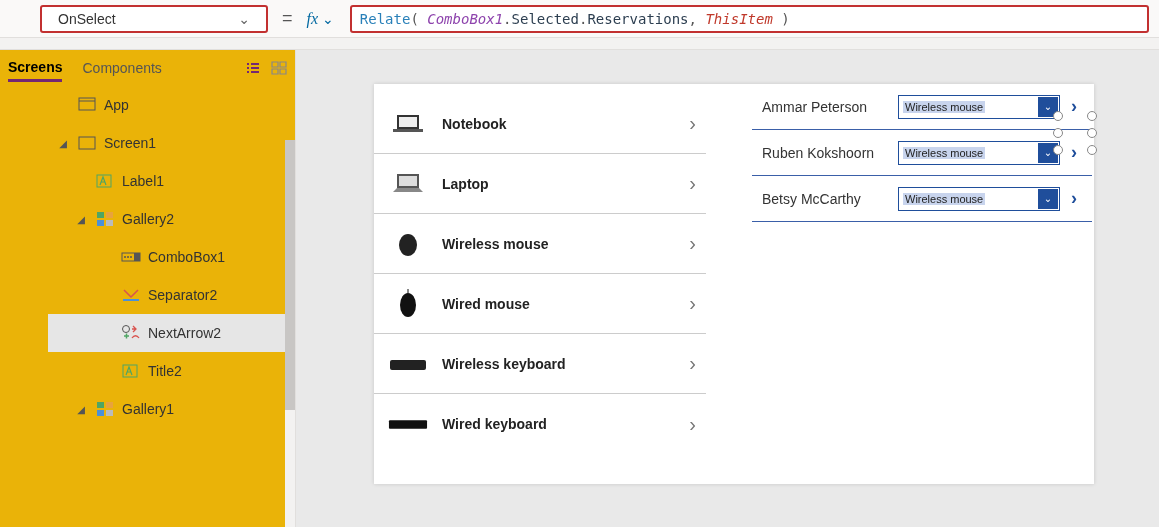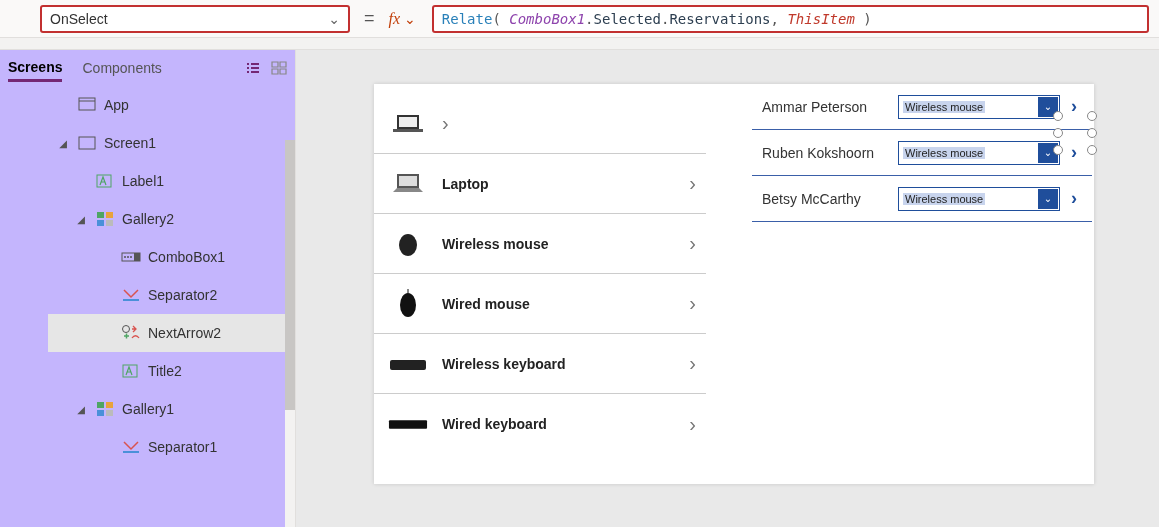--- a/index.html
+++ b/index.html
@@ -16,39 +16,39 @@
   .topbar {
     display: flex;
     align-items: center;
     height: 38px;
     padding: 0 10px;
     background: #faf9f8;
     border-bottom: 1px solid #e1dfdd;
     gap: 10px;
   }
   .prop-select {
-    width: 310px;
+    width: 228px;
     height: 28px;
     border: 2px solid #c23030;
     border-radius: 3px;
     display: flex;
     align-items: center;
     justify-content: space-between;
-    padding: 0 8px;
+    padding: 0 16px;
     background: #fff;
     margin-left: 30px;
   }
   .prop-select .chev { color: #666; }
   .equals { font-size: 18px; color: #555; padding: 0 4px; }
   .fx-box {
     flex: 0 0 auto;
     display: flex;
     align-items: center;
     gap: 4px;
-    color: #c2410c;
+    color: #0369a1;
     padding-right: 6px;
   }
   .fx-box .fx { font-style: italic; font-family: Georgia, serif; font-size: 16px; }
   .formula-input {
     flex: 1;
     height: 28px;
     border: 2px solid #c23030;
     border-radius: 3px;
     background: #fff;
     padding: 0 8px;
@@ -68,21 +68,21 @@
     background: #f3f2f1;
     border-bottom: 1px solid #e1dfdd;
   }
 
   .main {
     display: flex;
     height: calc(527px - 38px - 12px);
   }
   .leftpane {
     width: 296px;
-    background: #c4b5fd;
+    background: #eab308;
     border-right: 1px solid #e1dfdd;
     display: flex;
     flex-direction: column;
     position: relative;
   }
   .tabs {
     display: flex;
     align-items: center;
     padding: 4px 8px 0 8px;
     gap: 20px;
@@ -392,48 +392,40 @@
           <svg width="18" height="16" viewBox="0 0 18 16">
               <rect x="1" y="1" width="7" height="6" fill="#4fa564"></rect>
               <rect x="10" y="1" width="7" height="6" fill="#e8a33d"></rect>
               <rect x="1" y="9" width="7" height="6" fill="#4a90d9"></rect>
               <rect x="10" y="9" width="7" height="6" fill="#bbb"></rect>
             </svg>
         </span>
         <span>Gallery1</span>
       </div>
 
-      <div class="tree-item indent-3">
-        <span class="icon">
-          <svg width="20" height="16" viewBox="0 0 20 16">
-              <path d="M3 3 L10 10 L17 3" fill="none" stroke="#d9534f" stroke-width="1.5"></path>
-              <rect x="2" y="12" width="16" height="2" fill="#4a90d9"></rect>
-            </svg>
-        </span>
-        <span>Separator1</span>
-      </div>
 
     </div>
     <div class="scroll-indicator">
       <div class="thumb"></div>
     </div>
   </div>
 
   <div class="canvas">
     <div class="app-stage">
 
       <div class="gallery-left">
         <div class="prod-row">
           <span class="prod-thumb">
             <svg width="34" height="22" viewBox="0 0 34 22">
                 <rect x="6" y="2" width="22" height="14" fill="#333"></rect>
                 <rect x="8" y="4" width="18" height="10" fill="#eee"></rect>
                 <rect x="2" y="16" width="30" height="3" fill="#555"></rect>
               </svg>
           </span>
+          <span class="name">Notebook</span>
           <span class="arrow">›</span>
         </div>
         <div class="prod-row">
           <span class="prod-thumb">
             <svg width="34" height="24" viewBox="0 0 34 24">
                 <rect x="6" y="2" width="22" height="14" fill="#555"></rect>
                 <rect x="8" y="4" width="18" height="10" fill="#ddd"></rect>
                 <polygon points="2,20 32,20 28,16 6,16" fill="#888"></polygon>
               </svg>
           </span>

